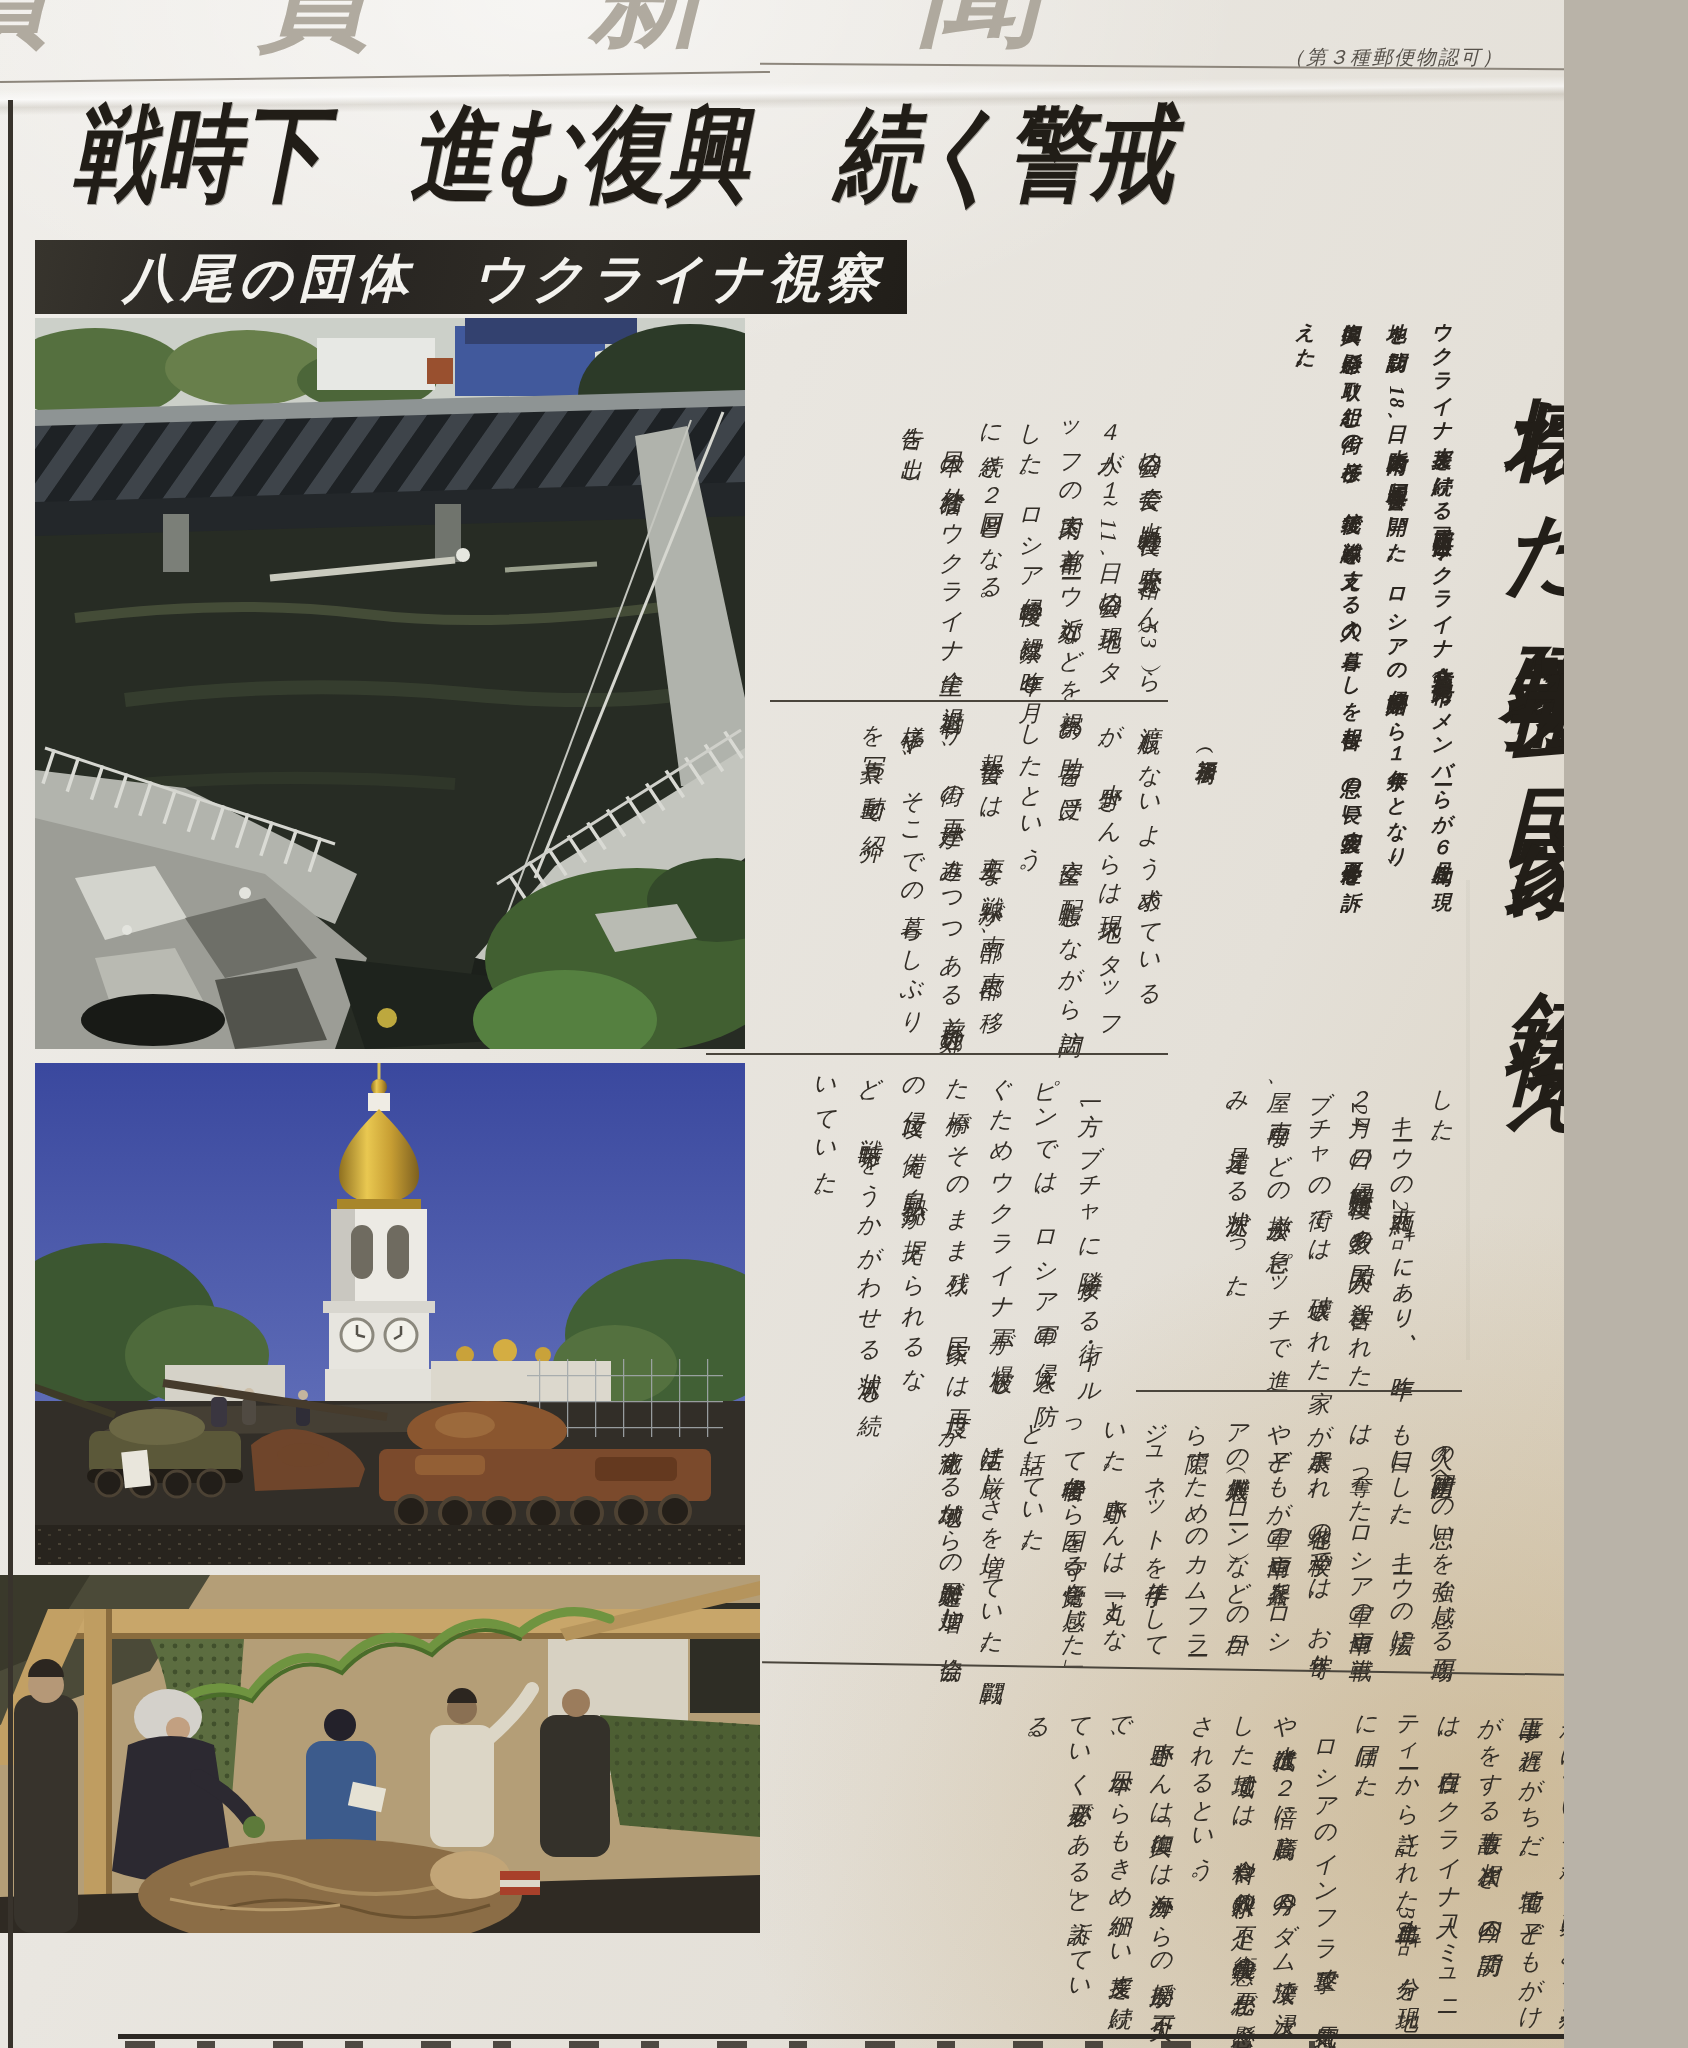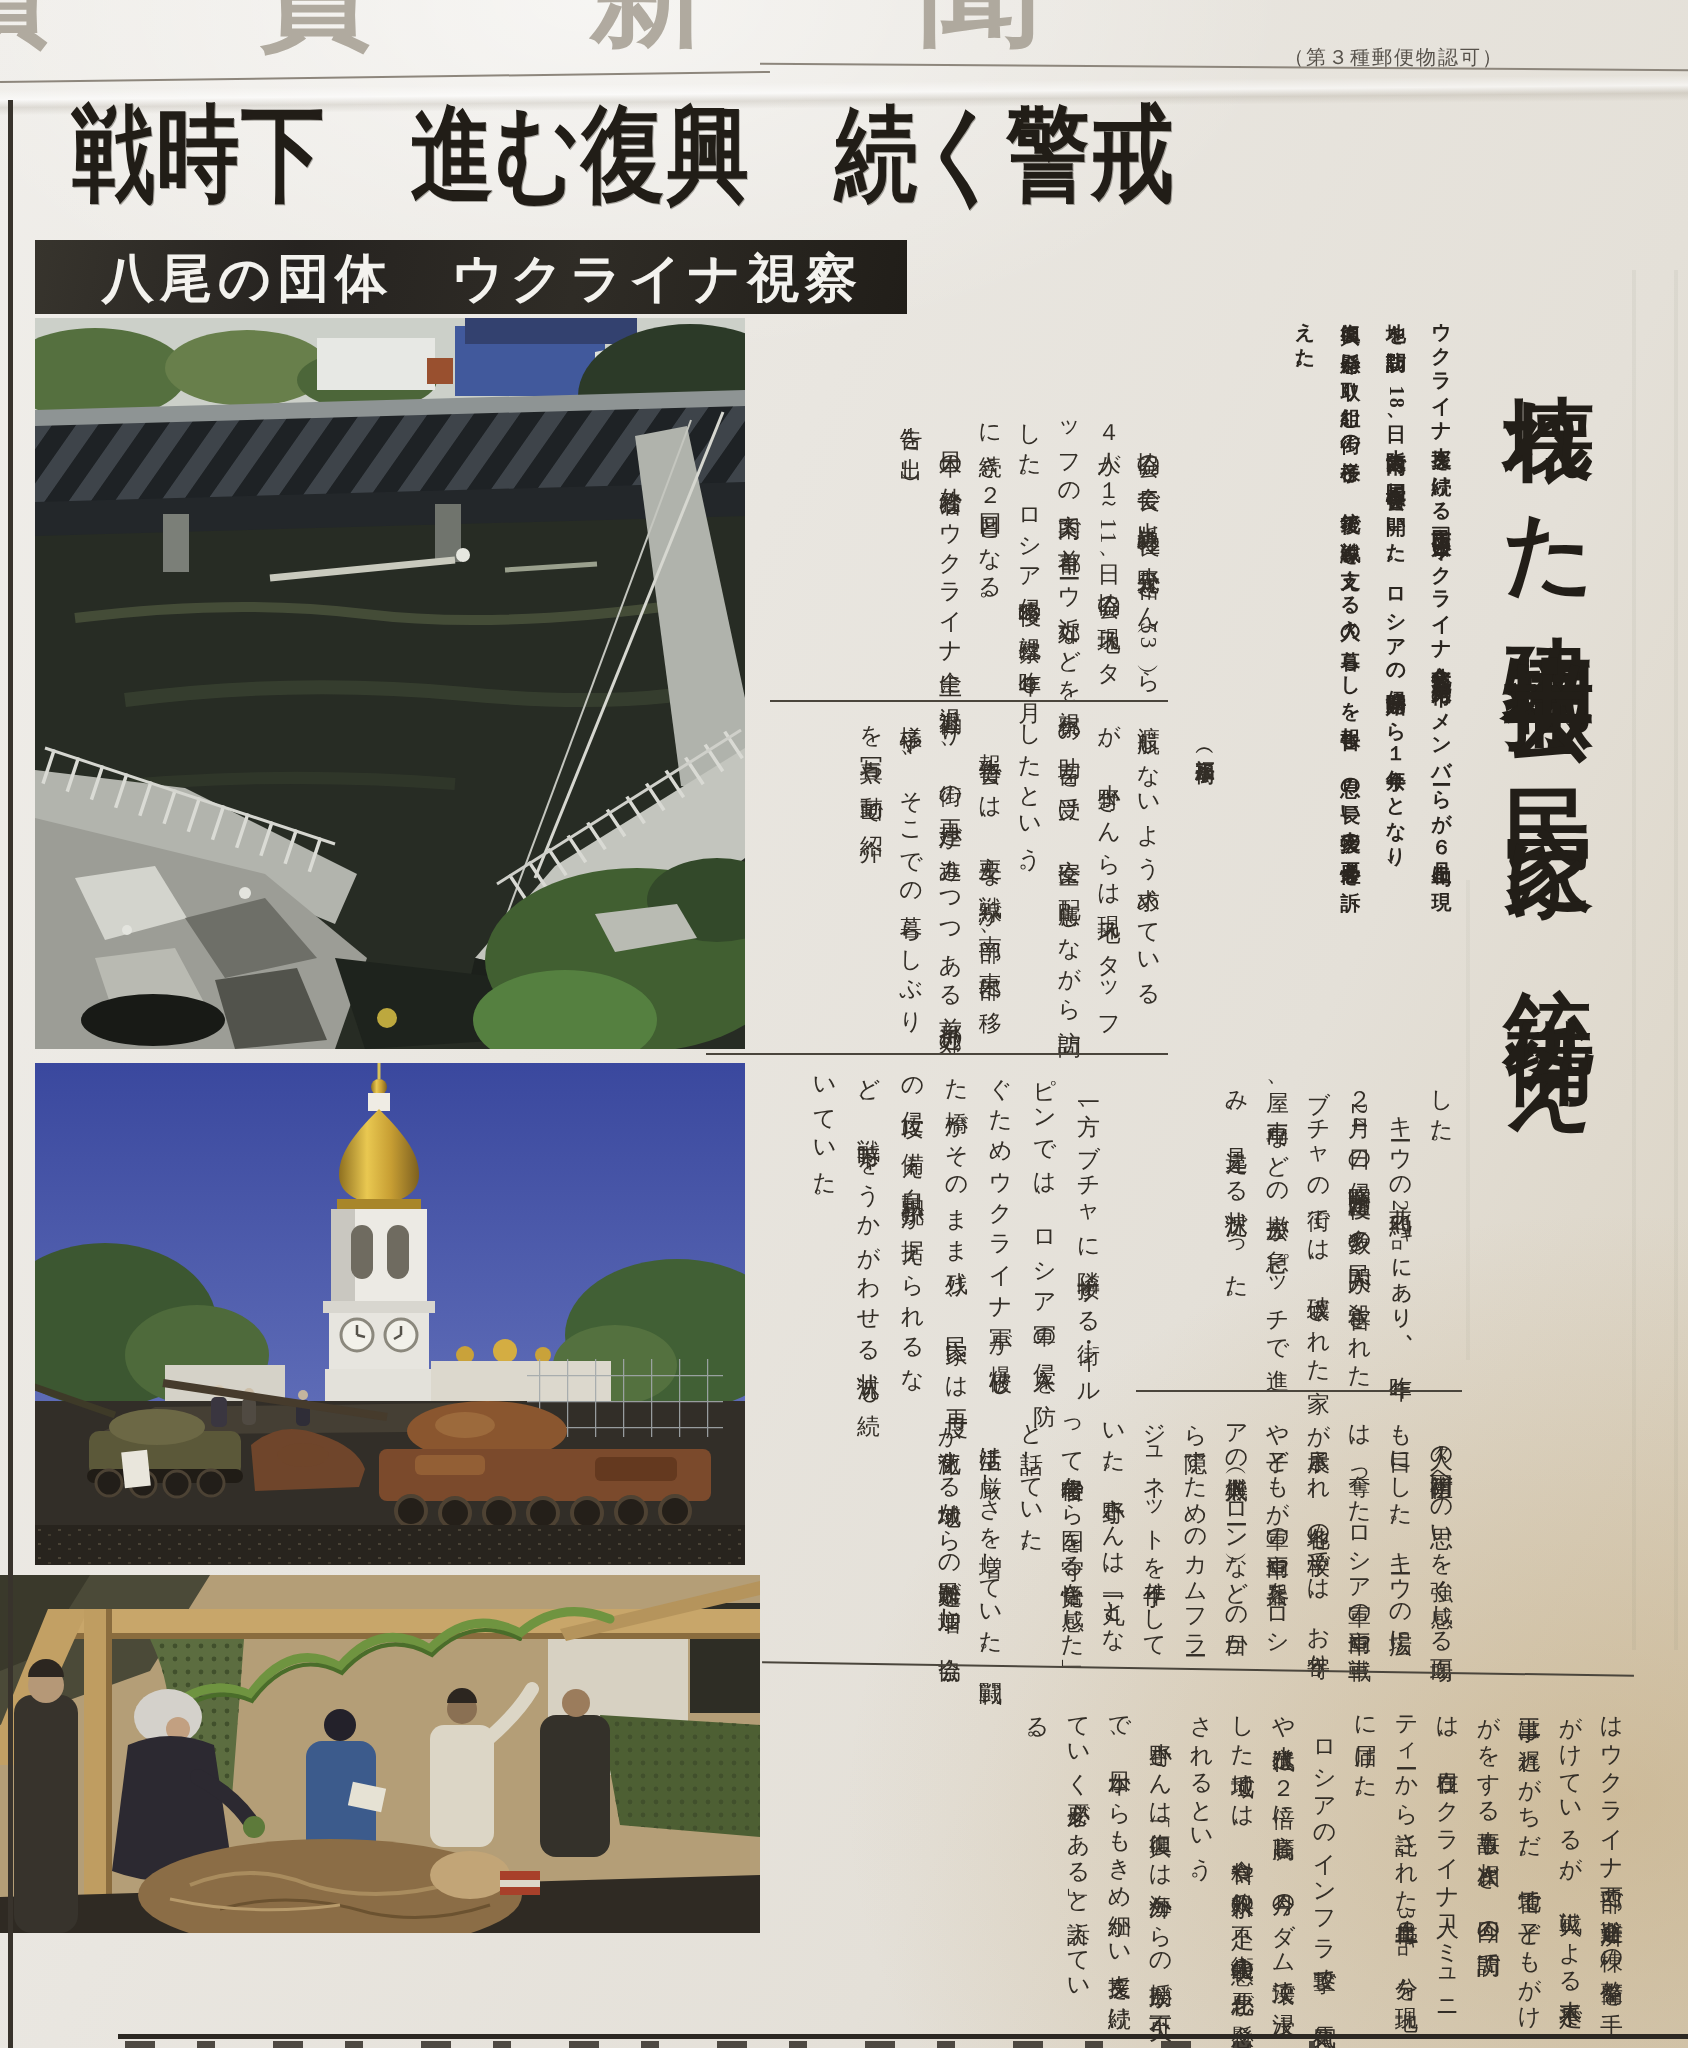--- a/index.html
+++ b/index.html
@@ -1,41 +1,42 @@
 <!DOCTYPE html>
 <html><head>
 <meta charset="utf-8">
 <style>
   html,body{margin:0;padding:0;background:#b9b3a8;}
   .page{
-    position:relative;width:1688px;height:2048px;overflow:hidden;
+    position:relative;width:1564px;height:2048px;overflow:hidden;
     font-family:"Liberation Serif","DejaVu Serif",serif;color:#302b25;
     background:
       radial-gradient(1250px 950px at 96% 88%, rgba(186,153,96,.42), rgba(186,153,96,0) 62%),
       radial-gradient(1000px 520px at 35% 0%, rgba(255,255,255,.55), rgba(255,255,255,0) 70%),
       linear-gradient(115deg,#f0eeea 0%,#e9e6e0 38%,#e4e0d8 68%,#d8cfbd 100%);
+    font-style: italic;
   }
   .crease{position:absolute;left:-20px;top:82px;width:1750px;height:26px;pointer-events:none;
     background:linear-gradient(180deg,transparent,rgba(255,255,255,.6) 40%,rgba(120,110,92,.16) 70%,transparent);transform:rotate(-.5deg);}
   .masthead-clip{position:absolute;left:-70px;top:0;width:1180px;height:72px;overflow:hidden;}
   .masthead-text{position:absolute;left:0;top:-86px;font-size:118px;font-weight:600;color:#a59e92;letter-spacing:212px;white-space:nowrap;opacity:.85;}
   .permit{position:absolute;left:1284px;top:44px;font-family:"Liberation Sans","DejaVu Sans",sans-serif;font-size:20px;color:#57524b;letter-spacing:2px;}
   .rule{position:absolute;background:#4a453c;height:2px;}
   .mast-rule-l{left:0;top:76px;width:770px;background:#8d867c;transform:rotate(-.75deg);}
   .mast-rule-r{left:760px;top:66px;width:928px;background:#8d867c;transform:rotate(.4deg);}
   .main-headline{
     position:absolute;left:72px;top:102px;margin:0;font-size:92px;line-height:1;
     font-weight:800;color:#211d17;letter-spacing:2px;white-space:nowrap;
     transform:scale(.9,1.14);transform-origin:0 0;text-shadow:1px 1px 0 rgba(30,25,18,.35);
   }
   .box-headline{
     position:absolute;left:35px;top:240px;width:872px;height:74px;line-height:76px;
     background:linear-gradient(100deg,#37342d,#262320 30%,#2f2c26 62%,#211e19);
     color:#f3f2ee;font-family:"Liberation Sans","DejaVu Sans",sans-serif;
-    font-size:52px;font-weight:700;letter-spacing:6px;padding-left:67px;box-sizing:border-box;
+    font-size:52px;font-weight:700;letter-spacing:6px;padding-left:88px;box-sizing:border-box;
   }
   .v-headline{
     position:absolute;left:1488px;top:322px;height:1560px;width:122px;
     writing-mode:vertical-rl;text-orientation:upright;
     font-weight:800;color:#221e18;line-height:122px;
   }
   .vh-upper{font-size:90px;letter-spacing:12px;}
   .vh-marker{font-size:34px;margin:18px 0;letter-spacing:0;}
   .vh-lower{font-size:90px;letter-spacing:32px;}
   .vtext{

